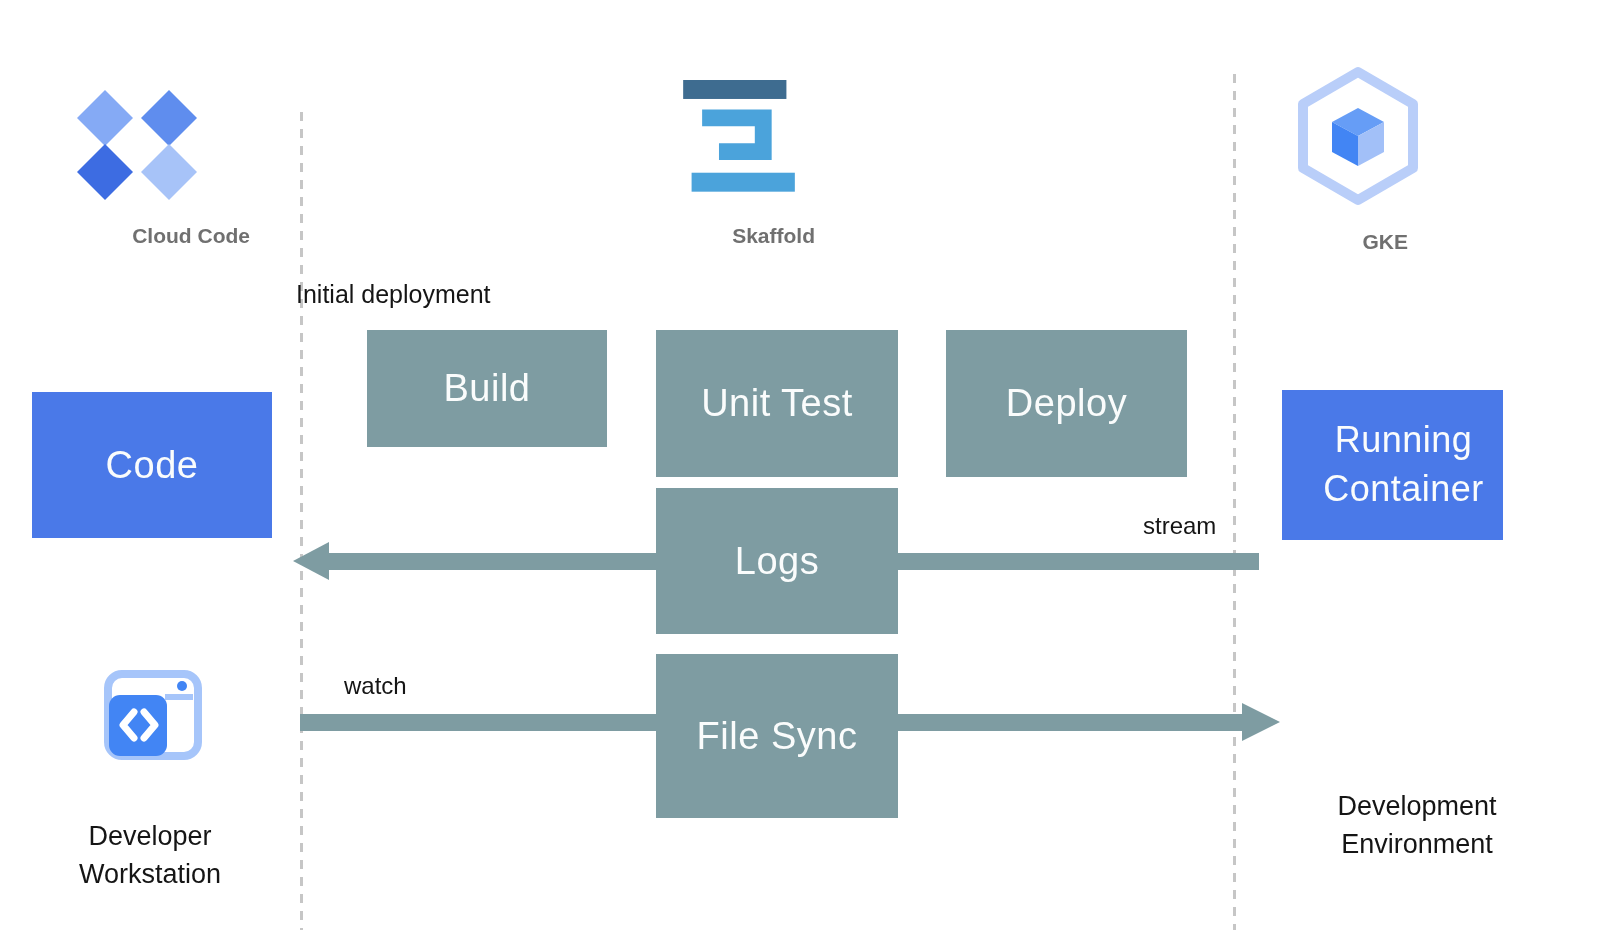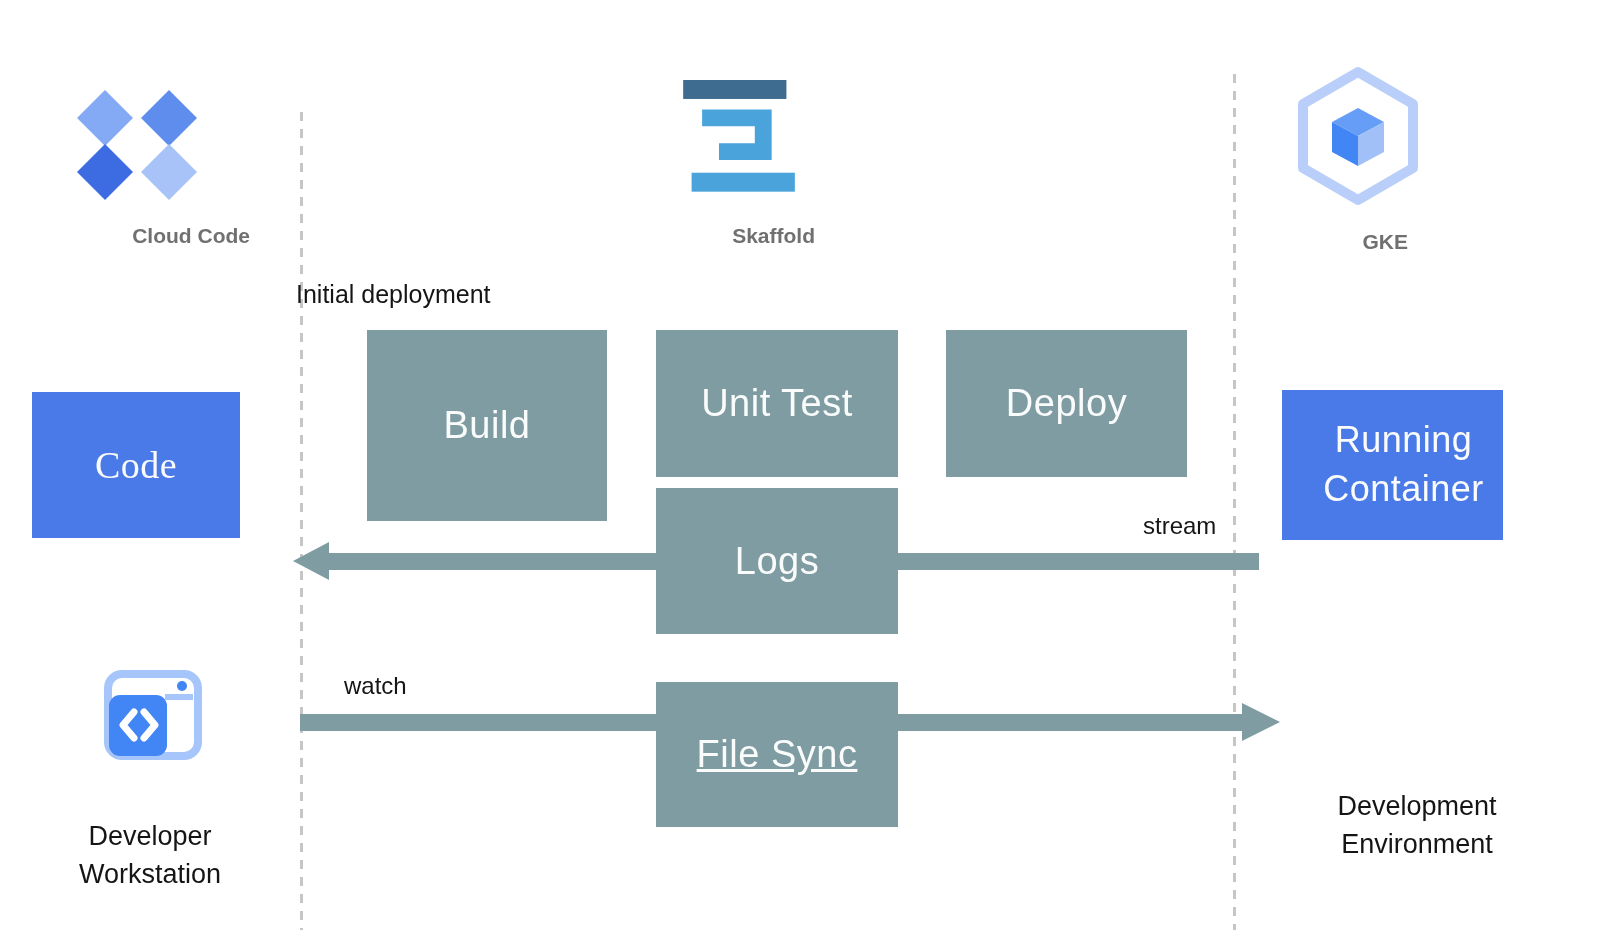--- a/index.html
+++ b/index.html
@@ -61,25 +61,25 @@
       <polygon points="65,6 120,38 120,102 65,134 10,102 10,38" fill="#ffffff" stroke="#B9CEF9" stroke-width="10" stroke-linejoin="round"></polygon>
       <polygon points="65,42 91,56 65,70 39,56" fill="#669DF6"></polygon>
       <polygon points="39,56 65,70 65,100 39,86" fill="#4285F4"></polygon>
       <polygon points="91,56 65,70 65,100 91,86" fill="#A2C0F8"></polygon>
     </svg>
   </div>
   <div class="icon-label" style="left:1308px;top:230px;width:100px;">GKE</div>
 
   <div class="note" style="left:296px;top:280px;">Initial deployment</div>
 
-  <div class="node blue" style="left:32px;top:392px;width:208px;height:146px;font-family:Liberation Serif, serif;">
+  <div class="node blue" style="left:32px;top:392px;width:240px;height:146px;">
     <span>Code</span>
   </div>
 
-  <div class="node teal" style="left:367px;top:330px;width:240px;height:191px;">
+  <div class="node teal" style="left:367px;top:330px;width:240px;height:117px;">
     <span>Build</span>
   </div>
 
   <div class="node teal" style="left:656px;top:330px;width:242px;height:147px;">
     <span>Unit Test</span>
   </div>
 
   <div class="node teal" style="left:946px;top:330px;width:241px;height:147px;">
     <span>Deploy</span>
   </div>
@@ -91,21 +91,21 @@
   <div class="arrow-line" style="left:327px;top:553px;width:932px;"></div>
   <div class="arrow-head left" style="left:293px;top:542px;"></div>
   <div class="note" style="left:1143px;top:512px;font-size:24px;">stream</div>
   <div class="node teal" style="left:656px;top:488px;width:242px;height:146px;">
     <span>Logs</span>
   </div>
 
   <div class="arrow-line" style="left:300px;top:714px;width:942px;"></div>
   <div class="arrow-head right" style="left:1242px;top:703px;"></div>
   <div class="note" style="left:296px;top:672px;font-size:24px;margin-left:48px;">watch</div>
-  <div class="node teal" style="left:656px;top:682px;width:242px;height:145px;text-decoration:underline;">
+  <div class="node teal" style="left:656px;top:654px;width:242px;height:164px;">
     <span>File Sync</span>
   </div>
 
   <div class="logo" style="left:103px;top:664px;">
     <svg width="100" height="100" viewBox="0 0 100 100">
       <rect x="5" y="10" width="90" height="82" rx="14" fill="#ffffff" stroke="#A6C5FA" stroke-width="8"></rect>
       <line x1="62" y1="33" x2="90" y2="33" stroke="#A6C5FA" stroke-width="6"></line>
       <circle cx="79" cy="22" r="5" fill="#4285F4"></circle>
       <rect x="6" y="31" width="58" height="61" rx="11" fill="#4285F4"></rect>
       <polyline points="31,48 20,61 31,74" fill="none" stroke="#ffffff" stroke-width="7" stroke-linecap="round" stroke-linejoin="round"></polyline>

